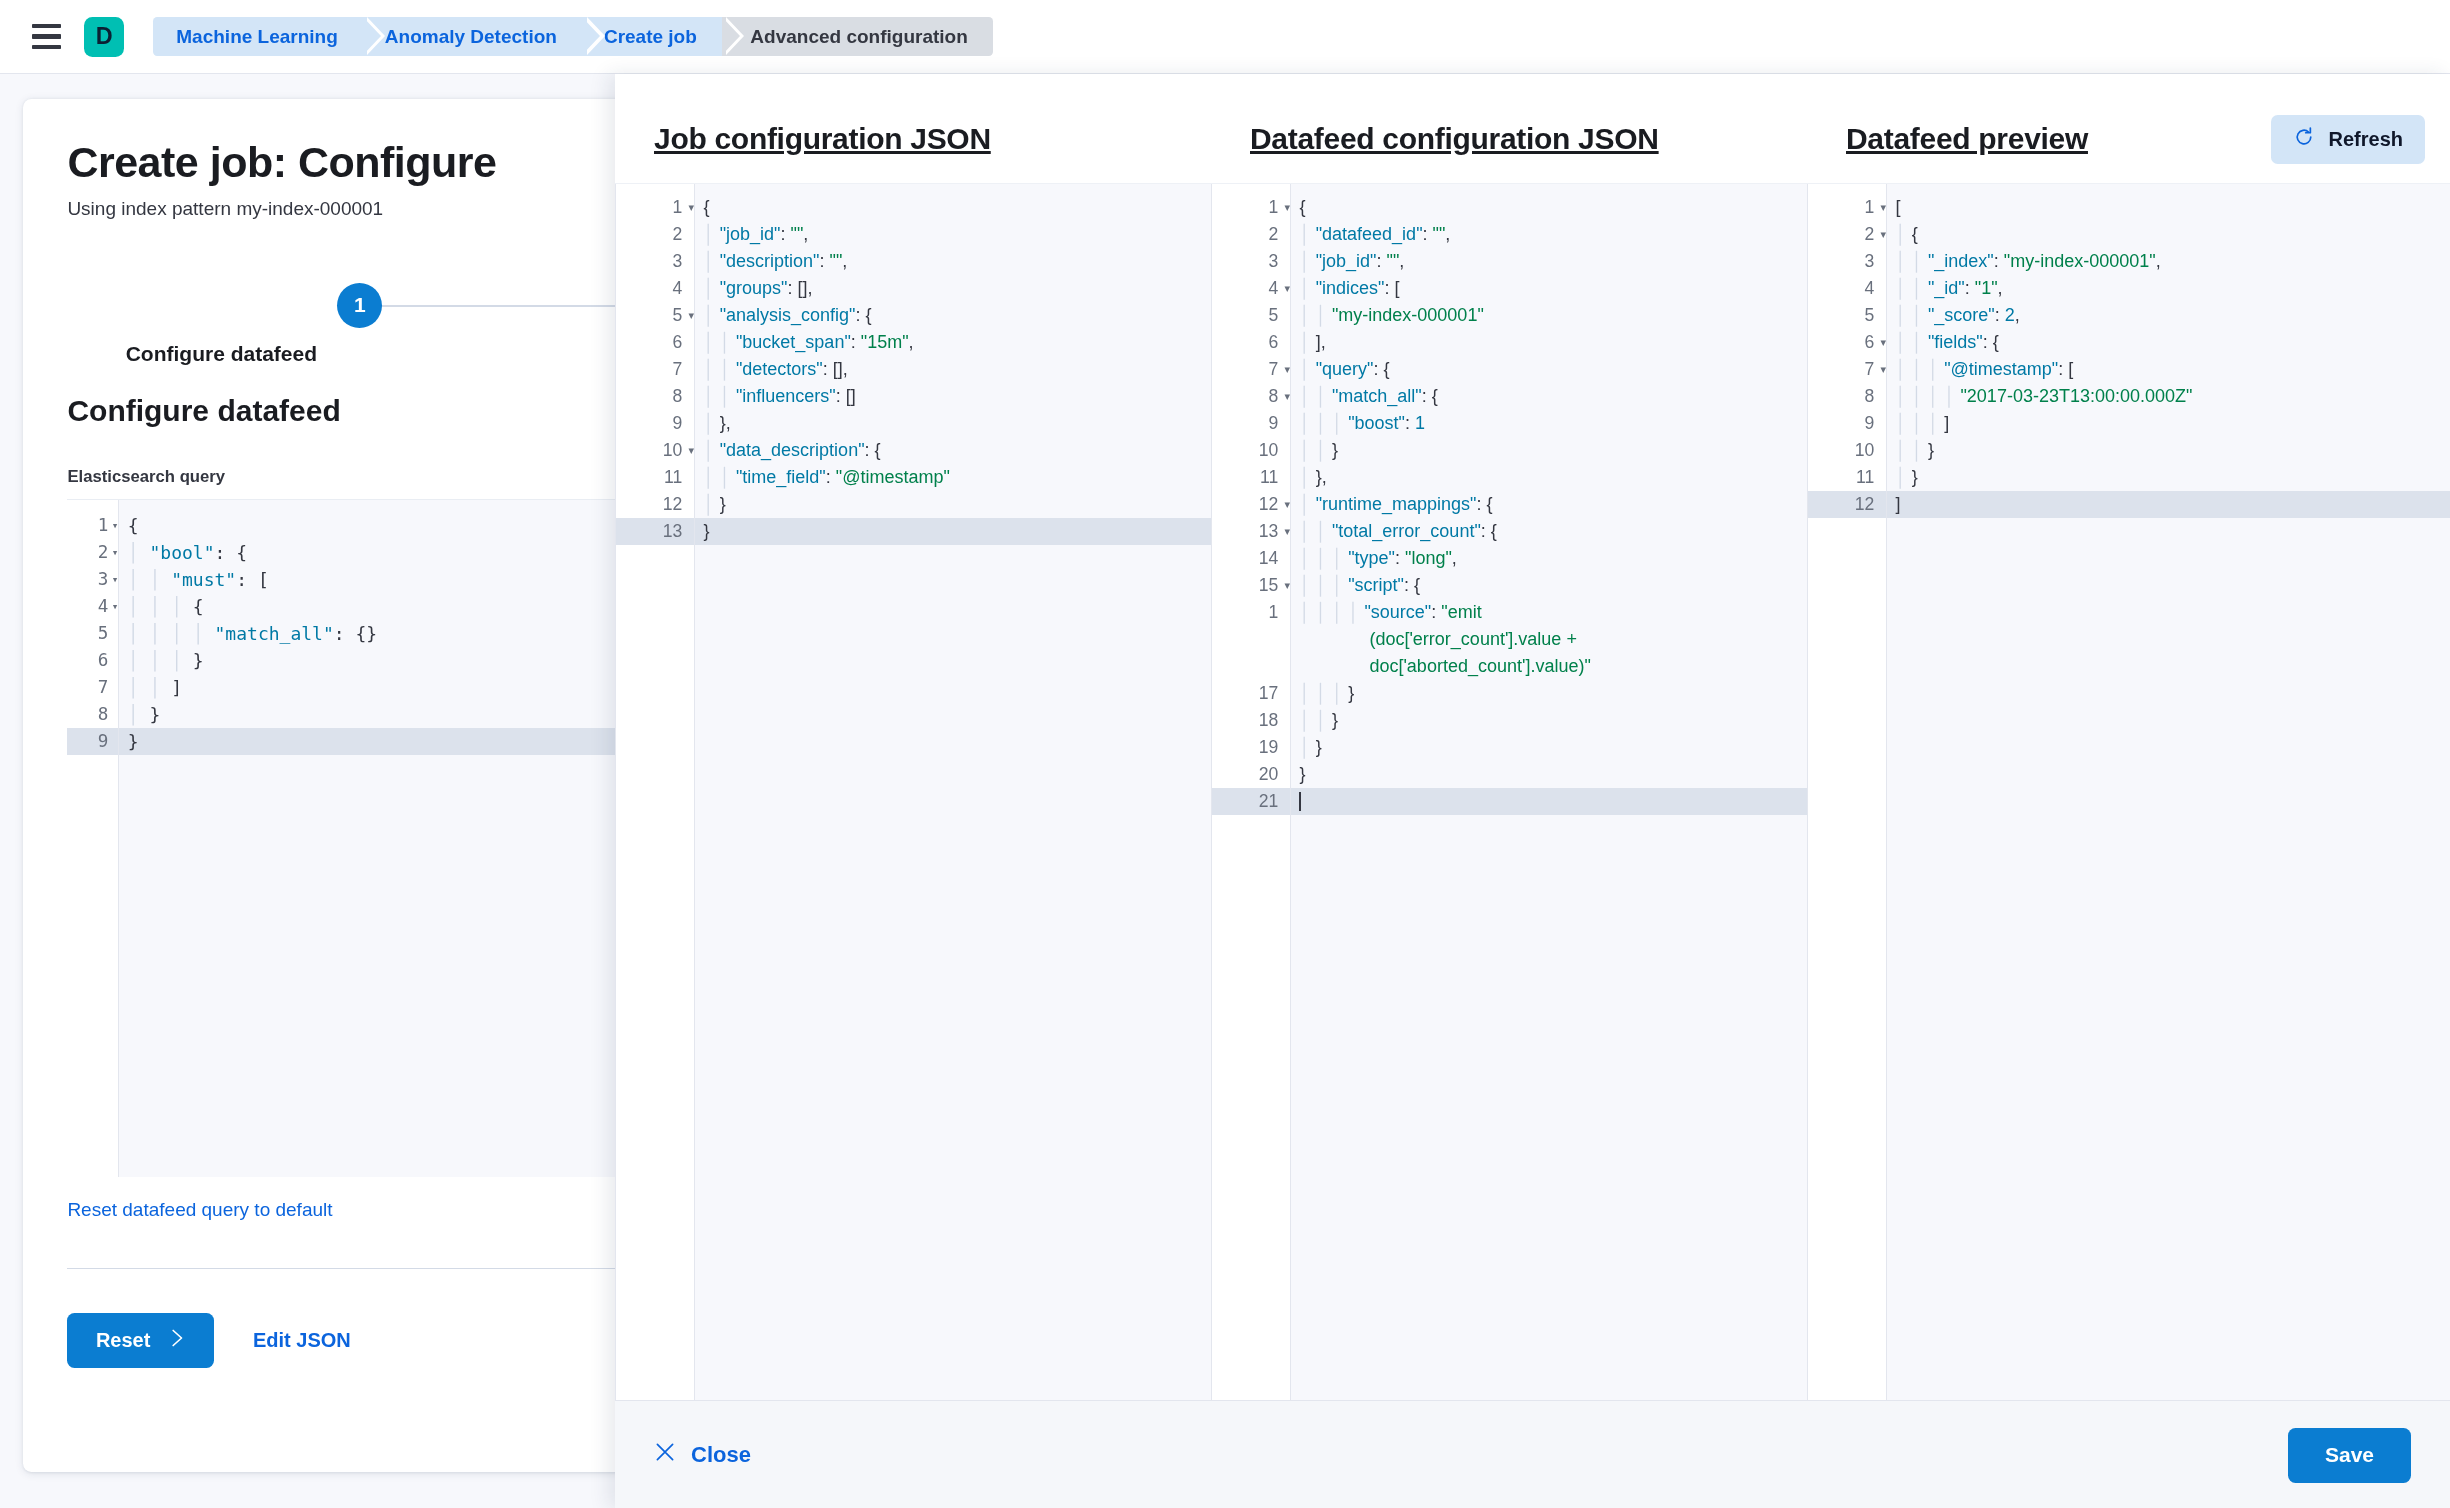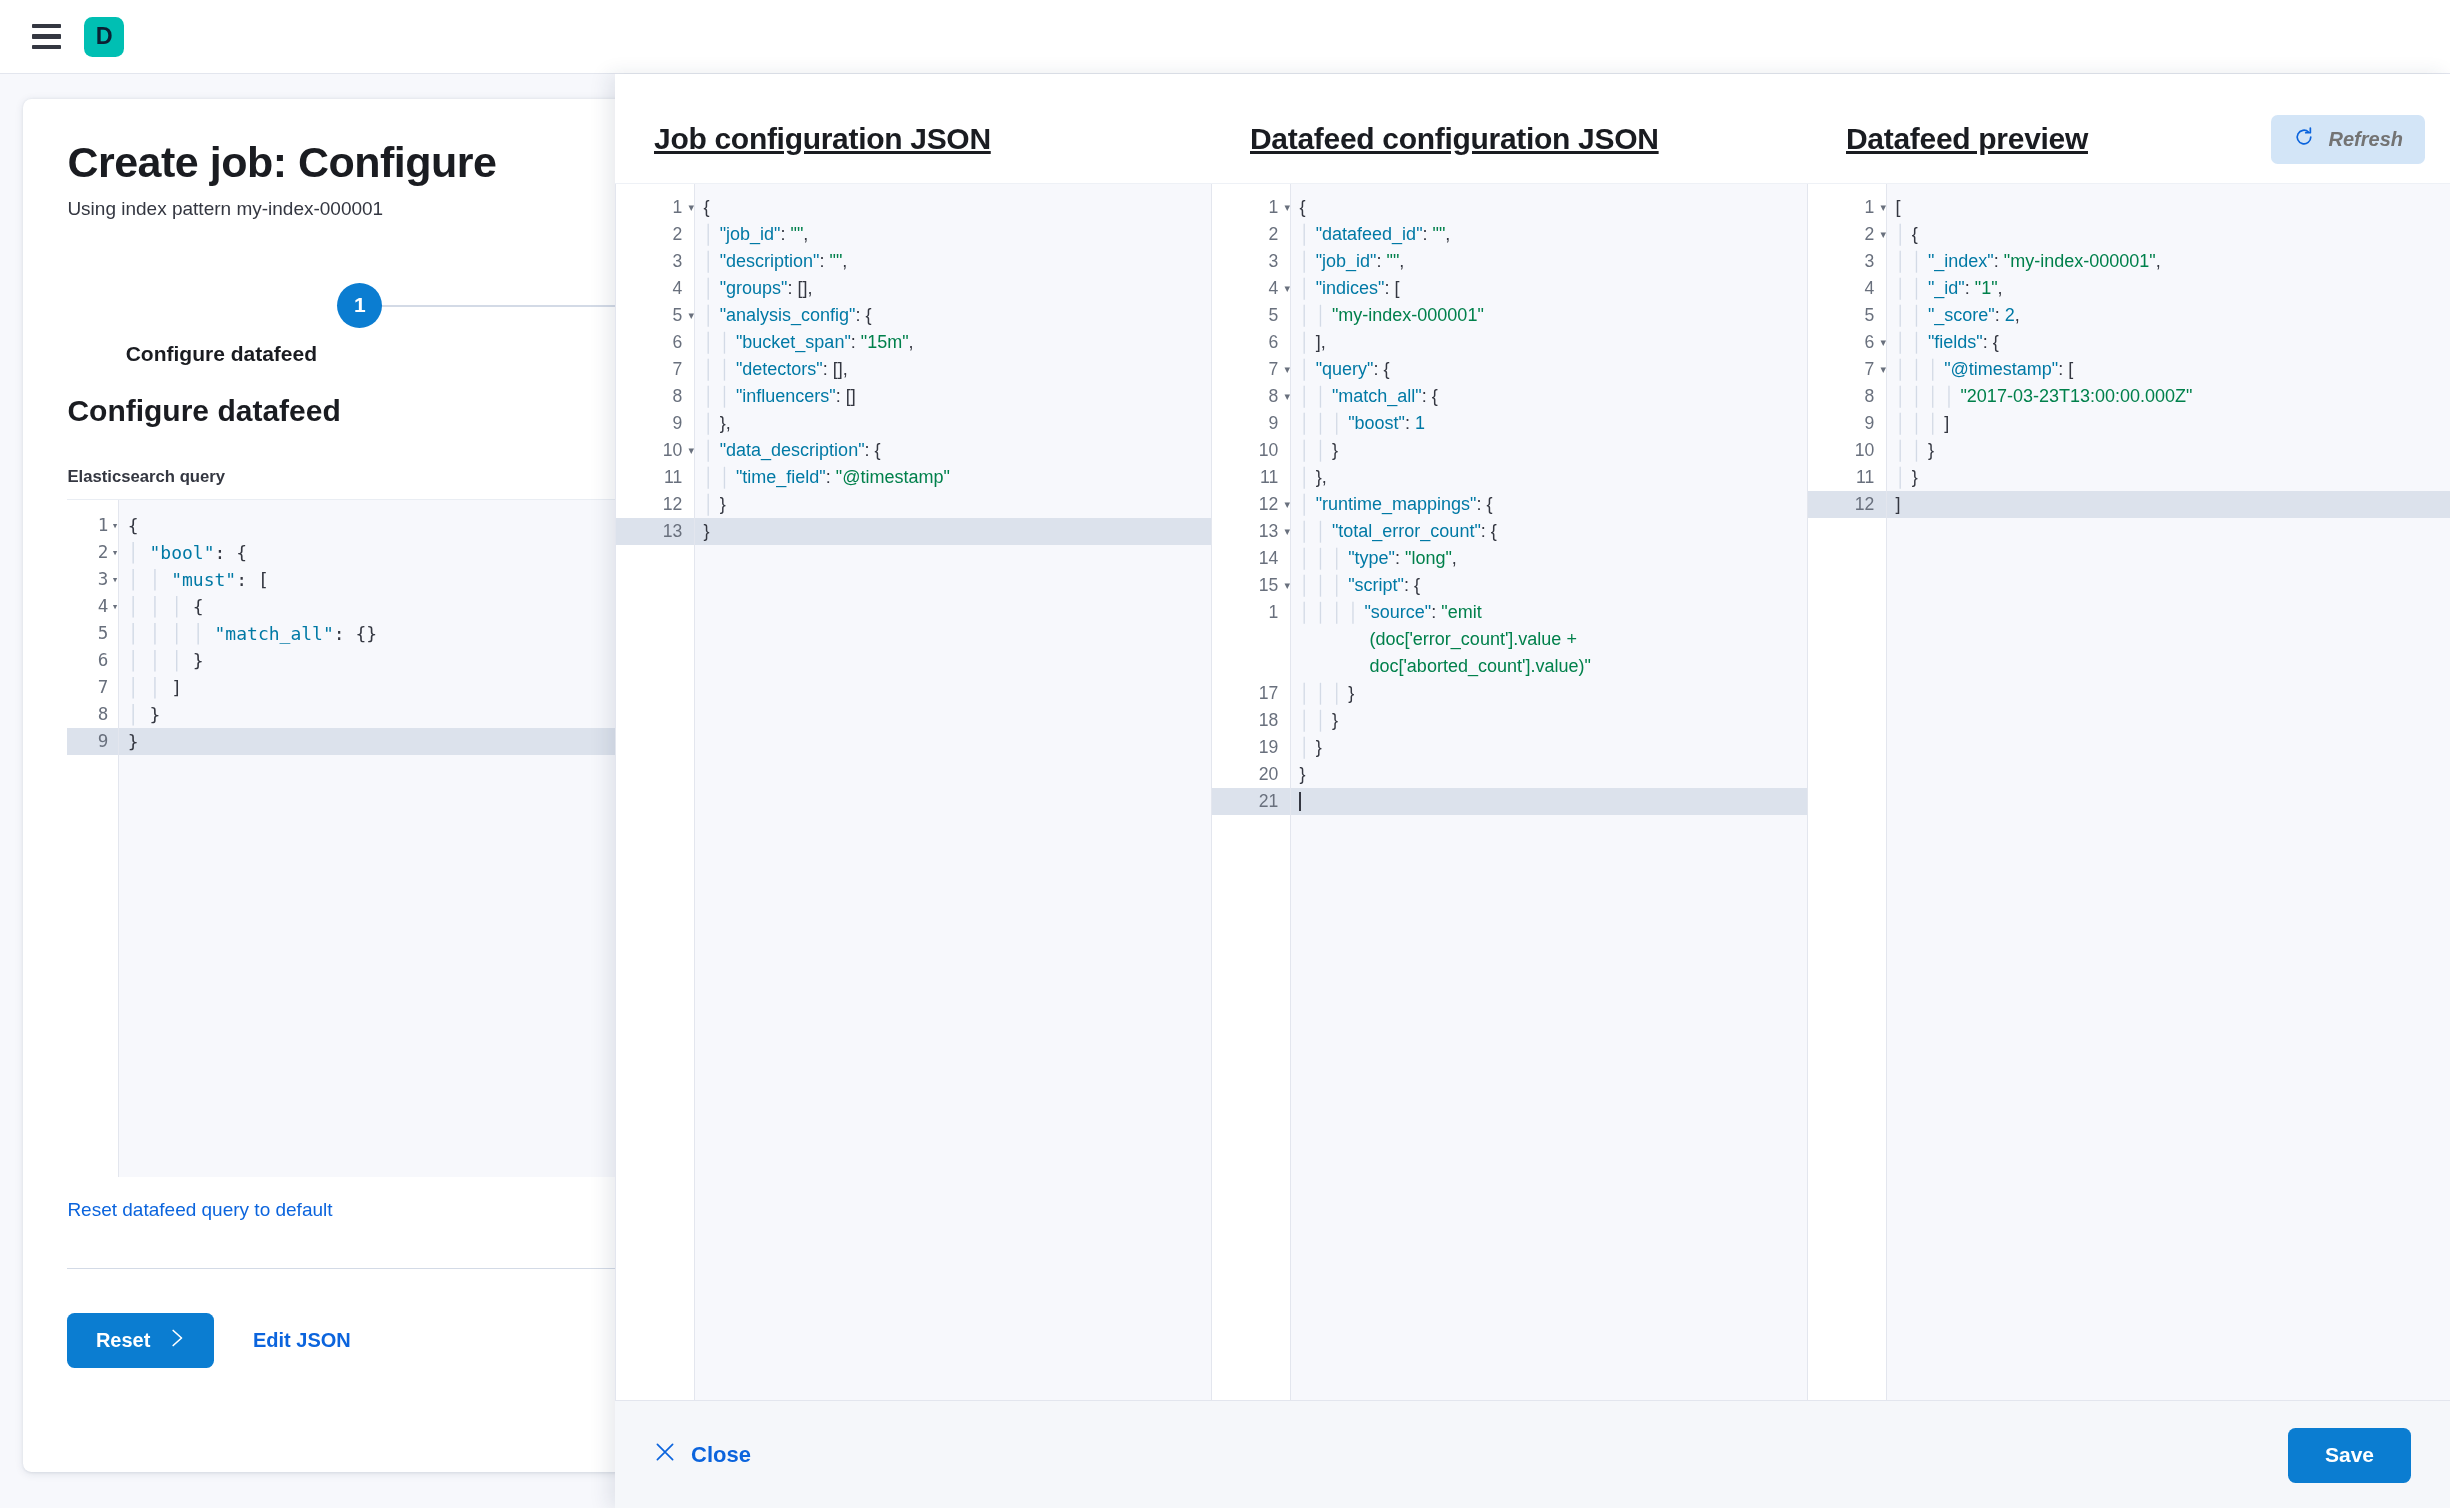--- a/index.html
+++ b/index.html
@@ -147,25 +147,24 @@
   .fpanel { display: flex; flex-direction: column; padding-top: 39px; min-width: 0; }
   .fpanel.p1 { width: 596px; }
   .fpanel.p2 { width: 596px; }
   .fpanel.p3 { flex: 1; }
   .fp-head {
     display: flex; align-items: center; justify-content: space-between;
     padding: 0 25px 0 39px; height: 52px;
   }
   .fp-title { font-size: 30px; font-weight: 700; color: #1A1C21; letter-spacing: -0.3px; text-decoration: underline; }
   #refresh-btn {
-    background: #D3E5F7; color: #737373; border: none; border-radius: 6.7px;
+    background: #D3E5F7; color: #0f172a; border: none; border-radius: 6.7px;
     height: 49px; padding: 0 22px; font-size: 20px; font-weight: 700;
     display: flex; align-items: center; gap: 13.4px; cursor: pointer;
     font-family: "Liberation Sans", sans-serif;
-    font-style: italic;
   }
 
   .fp-editor {
     margin-top: 18.4px; flex: 1; display: flex; overflow: hidden;
     background: #F7F8FC; border-top: 0.8px solid #EEF1F6;
   }
   .fp-gutter {
     width: 80px; flex: 0 0 80px; background: #FFFFFF;
     border-right: 0.8px solid #E3E6EE; border-left: 0.8px solid #E3E6EE;
     padding-top: 10px;
@@ -195,20 +194,26 @@
 </head>
 <body>
 
 <div id="topbar">
   <div id="hamburger">
     <i></i>
       <i></i>
       <i></i>
   </div>
   <div id="logo-badge">D</div>
+  <div id="breadcrumbs">
+      <div class="crumb">Machine Learning</div>
+      <div class="crumb">Anomaly Detection</div>
+      <div class="crumb pre-current">Create job</div>
+      <div class="crumb current">Advanced configuration</div>
+    </div>
 </div>
 
 <div id="page-card">
   <div id="page-inner">
     <div id="page-title">Create job: Configure</div>
     <div id="page-sub">Using index pattern my-index-000001</div>
 
     <div id="steps">
       <div id="step-line"></div>
       <div id="step-circle">1</div>

